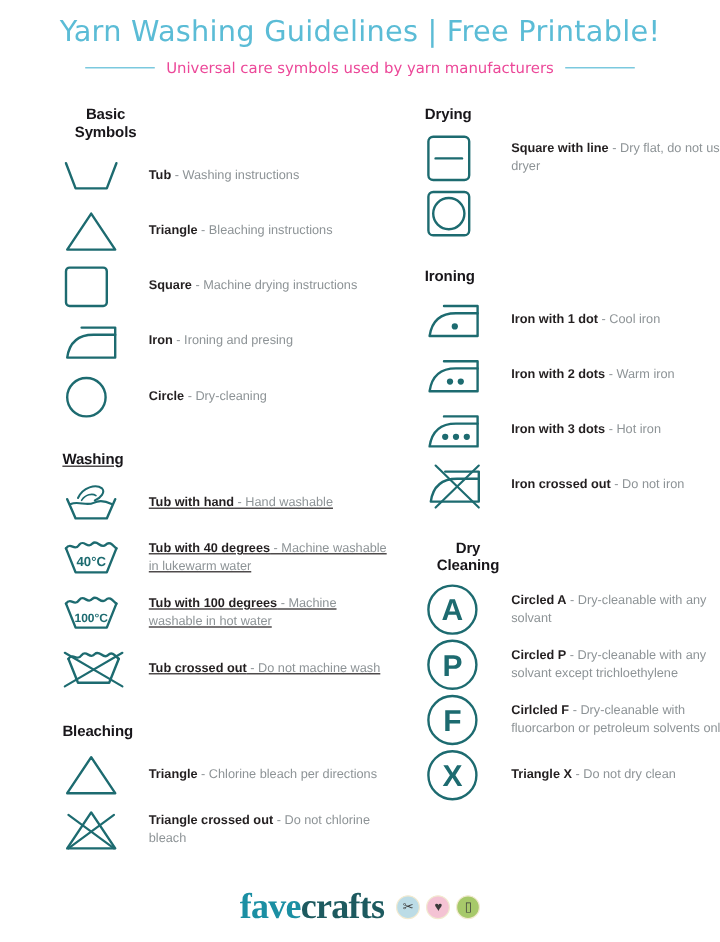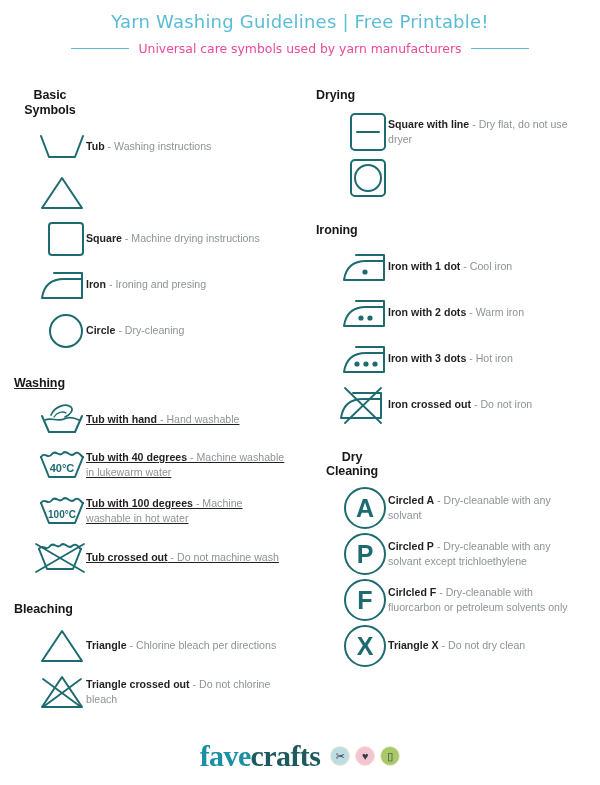--- a/index.html
+++ b/index.html
@@ -20,21 +20,21 @@
 
   
   .header {
     width: 600px;
     padding-top: 10px;
     text-align: center;
   }
 
   .page-title {
     font-family: "DejaVu Sans", sans-serif;
-    font-size: 18px;
+    font-size: 24px;
     font-weight: 400;
     letter-spacing: 0.2px;
     color: #5bbcd6;
     line-height: 1.35;
     white-space: nowrap;
   }
 
   .subtitle-row {
     display: flex;
     align-items: center;
@@ -61,20 +61,21 @@
   .columns {
     position: absolute;
     top: 88px;
     left: 0;
     width: 600px;
   }
 
   .col {
     position: absolute;
     top: 0;
+    margin-left: 38px;
   }
   .col-left  { left: 14px;  width: 292px; }
   .col-right { left: 316px; width: 284px; }
 
   .section { margin-bottom: 0; }
 
   .section-title {
     font-family: "Liberation Sans", sans-serif;
     font-weight: bold;
     font-size: 12.5px;
@@ -90,21 +91,21 @@
     display: flex;
     align-items: center;
     min-height: 46px;
   }
 
   .sym {
     width: 72px;
     flex: 0 0 72px;
     display: flex;
     align-items: center;
-    justify-content: flex-end;
+    justify-content: flex-start;
   }
 
   .sym svg { display: block; }
 
   .txt {
     flex: 1;
     font-size: 10.6px;
     line-height: 1.42;
     color: #8d9396;
     padding-right: 16px;
@@ -163,20 +164,21 @@
               </svg>
             </div>
             <div class="txt"><span class="term">Tub</span><span> - Washing instructions</span></div>
           </div>
           <div class="row">
             <div class="sym">
               <svg width="48" height="38" viewBox="0 0 48 38" fill="none" stroke="#1d6b70" stroke-width="2" stroke-linecap="round" stroke-linejoin="round">
                 <path d="M24 4 L44 34 L4 34 Z"></path>
               </svg>
             </div>
+            <div class="txt"><span class="term">Triangle</span><span> - Bleaching instructions</span></div>
           </div>
           <div class="row">
             <div class="sym">
               <svg width="40" height="38" viewBox="0 0 40 38" fill="none" stroke="#1d6b70" stroke-width="2" stroke-linecap="round" stroke-linejoin="round">
                 <rect x="3" y="3" width="34" height="32" rx="3"></rect>
               </svg>
             </div>
             <div class="txt"><span class="term">Square</span><span> - Machine drying instructions</span></div>
           </div>
           <div class="row">

